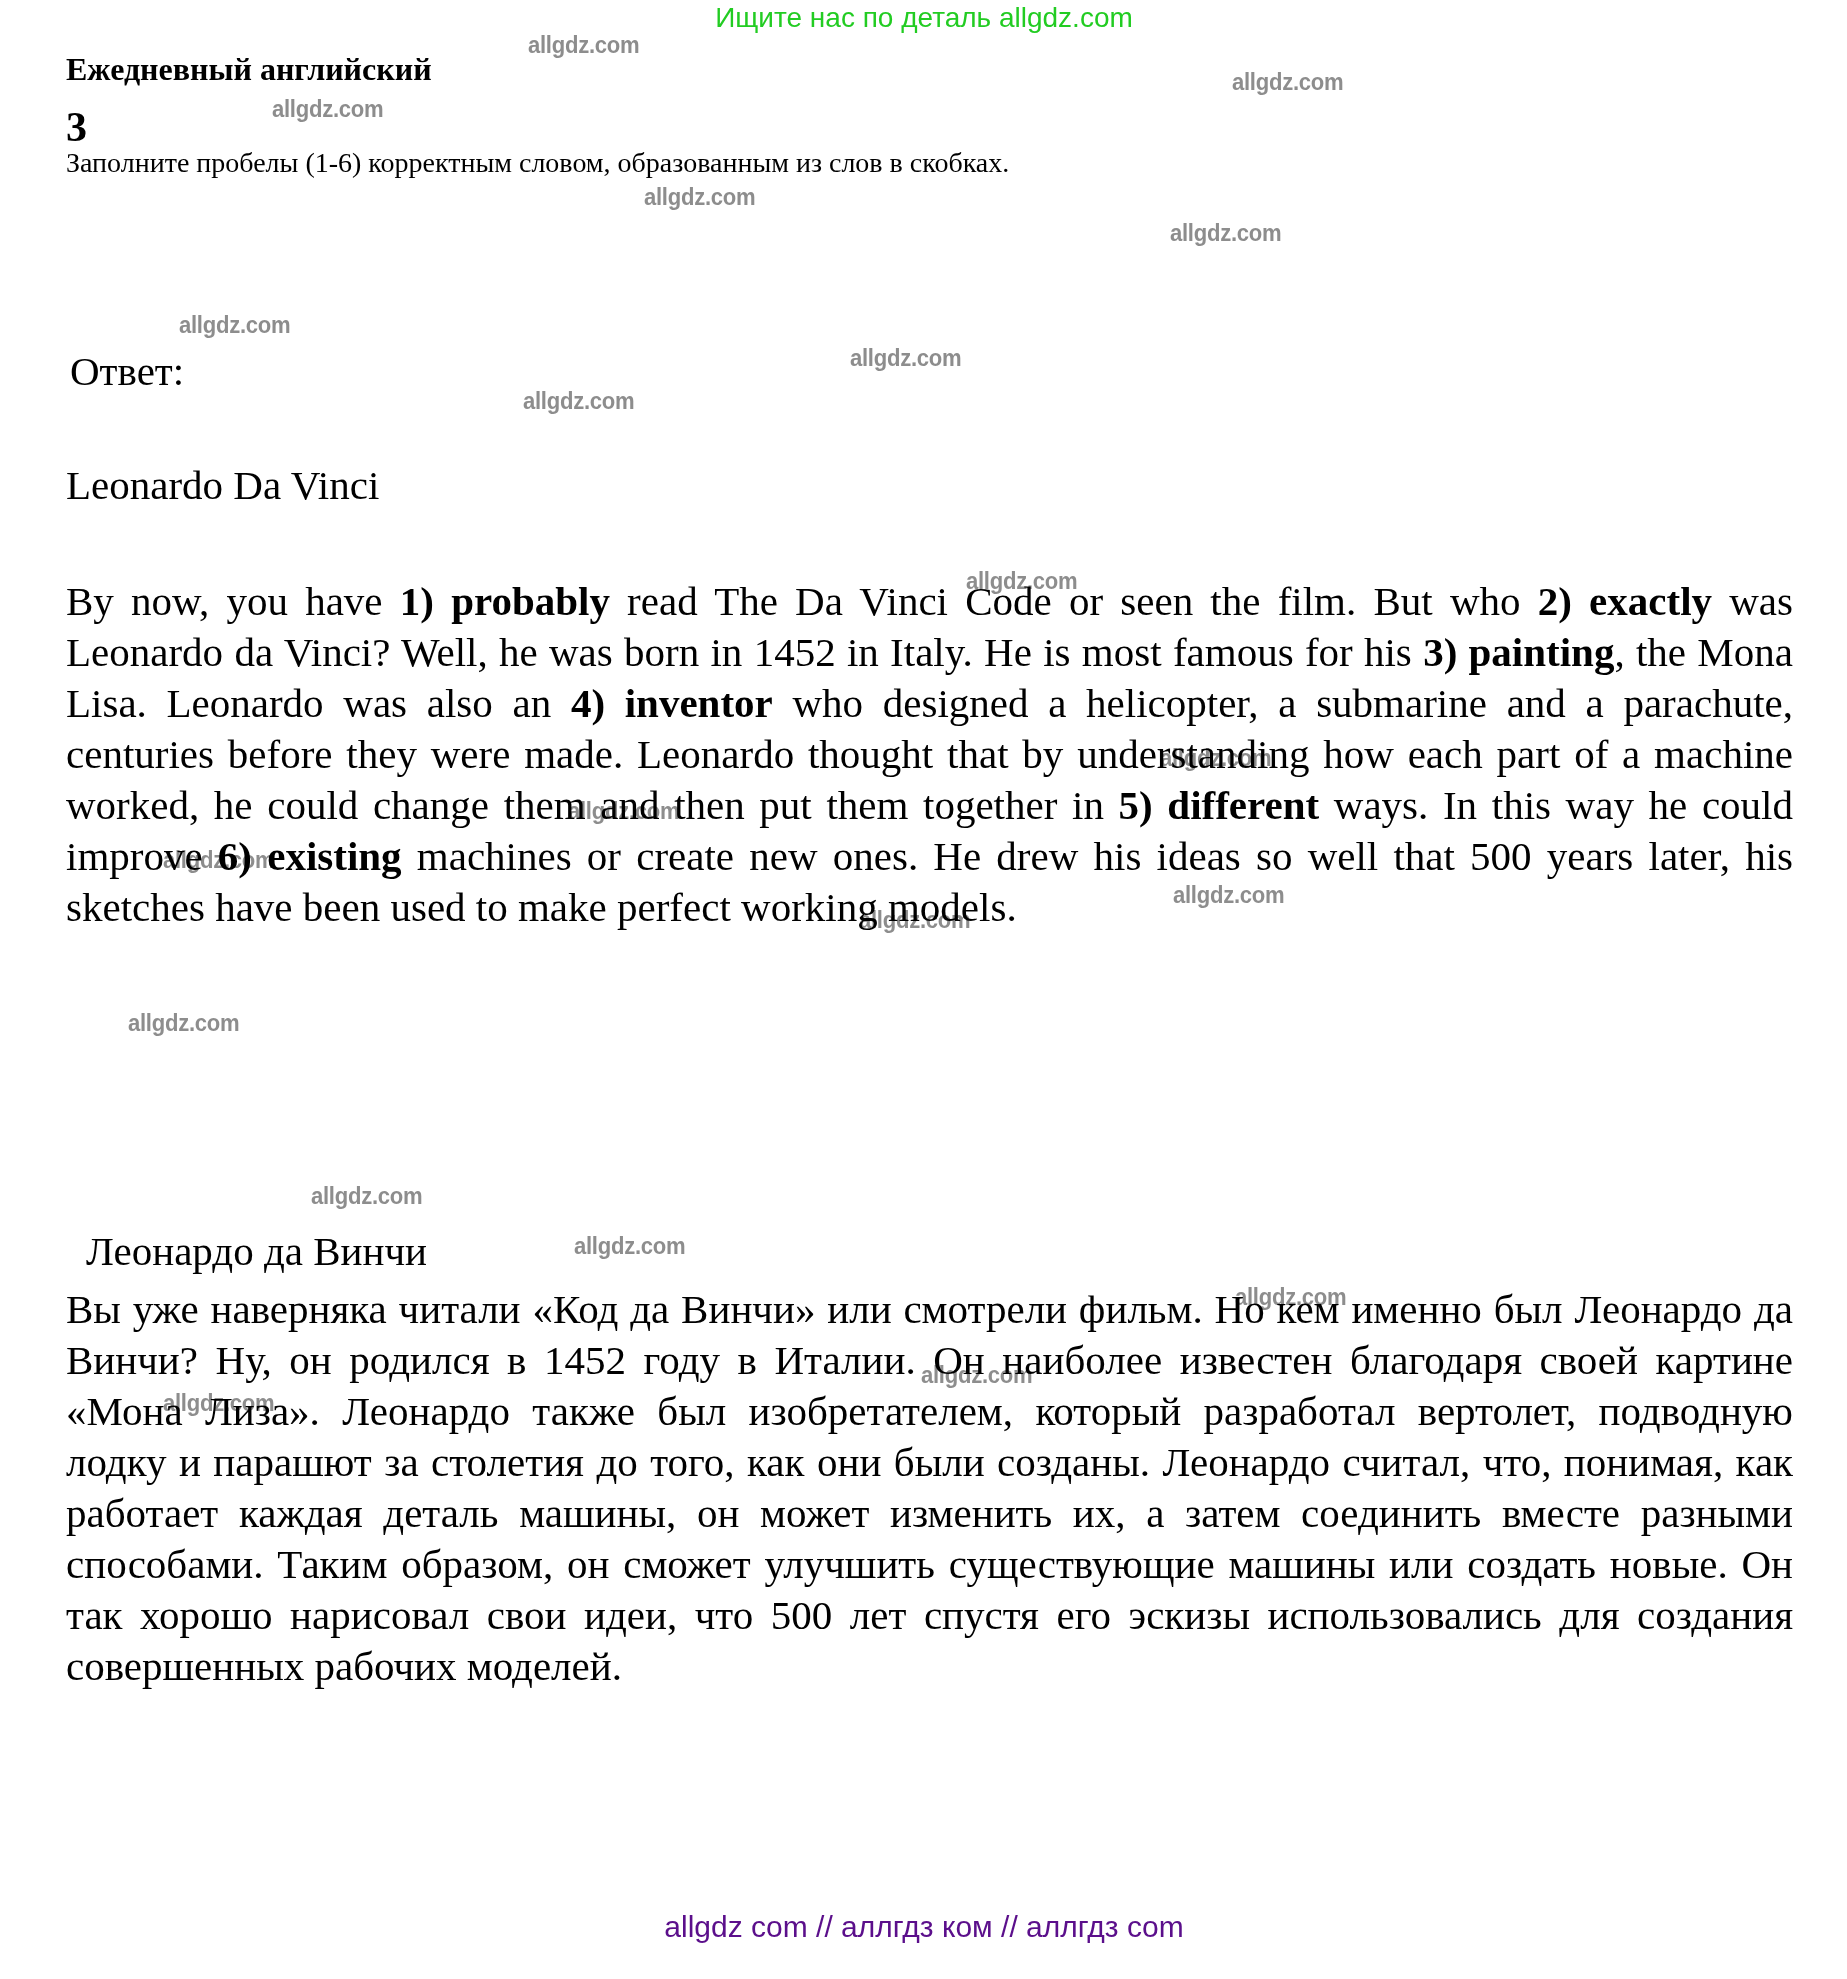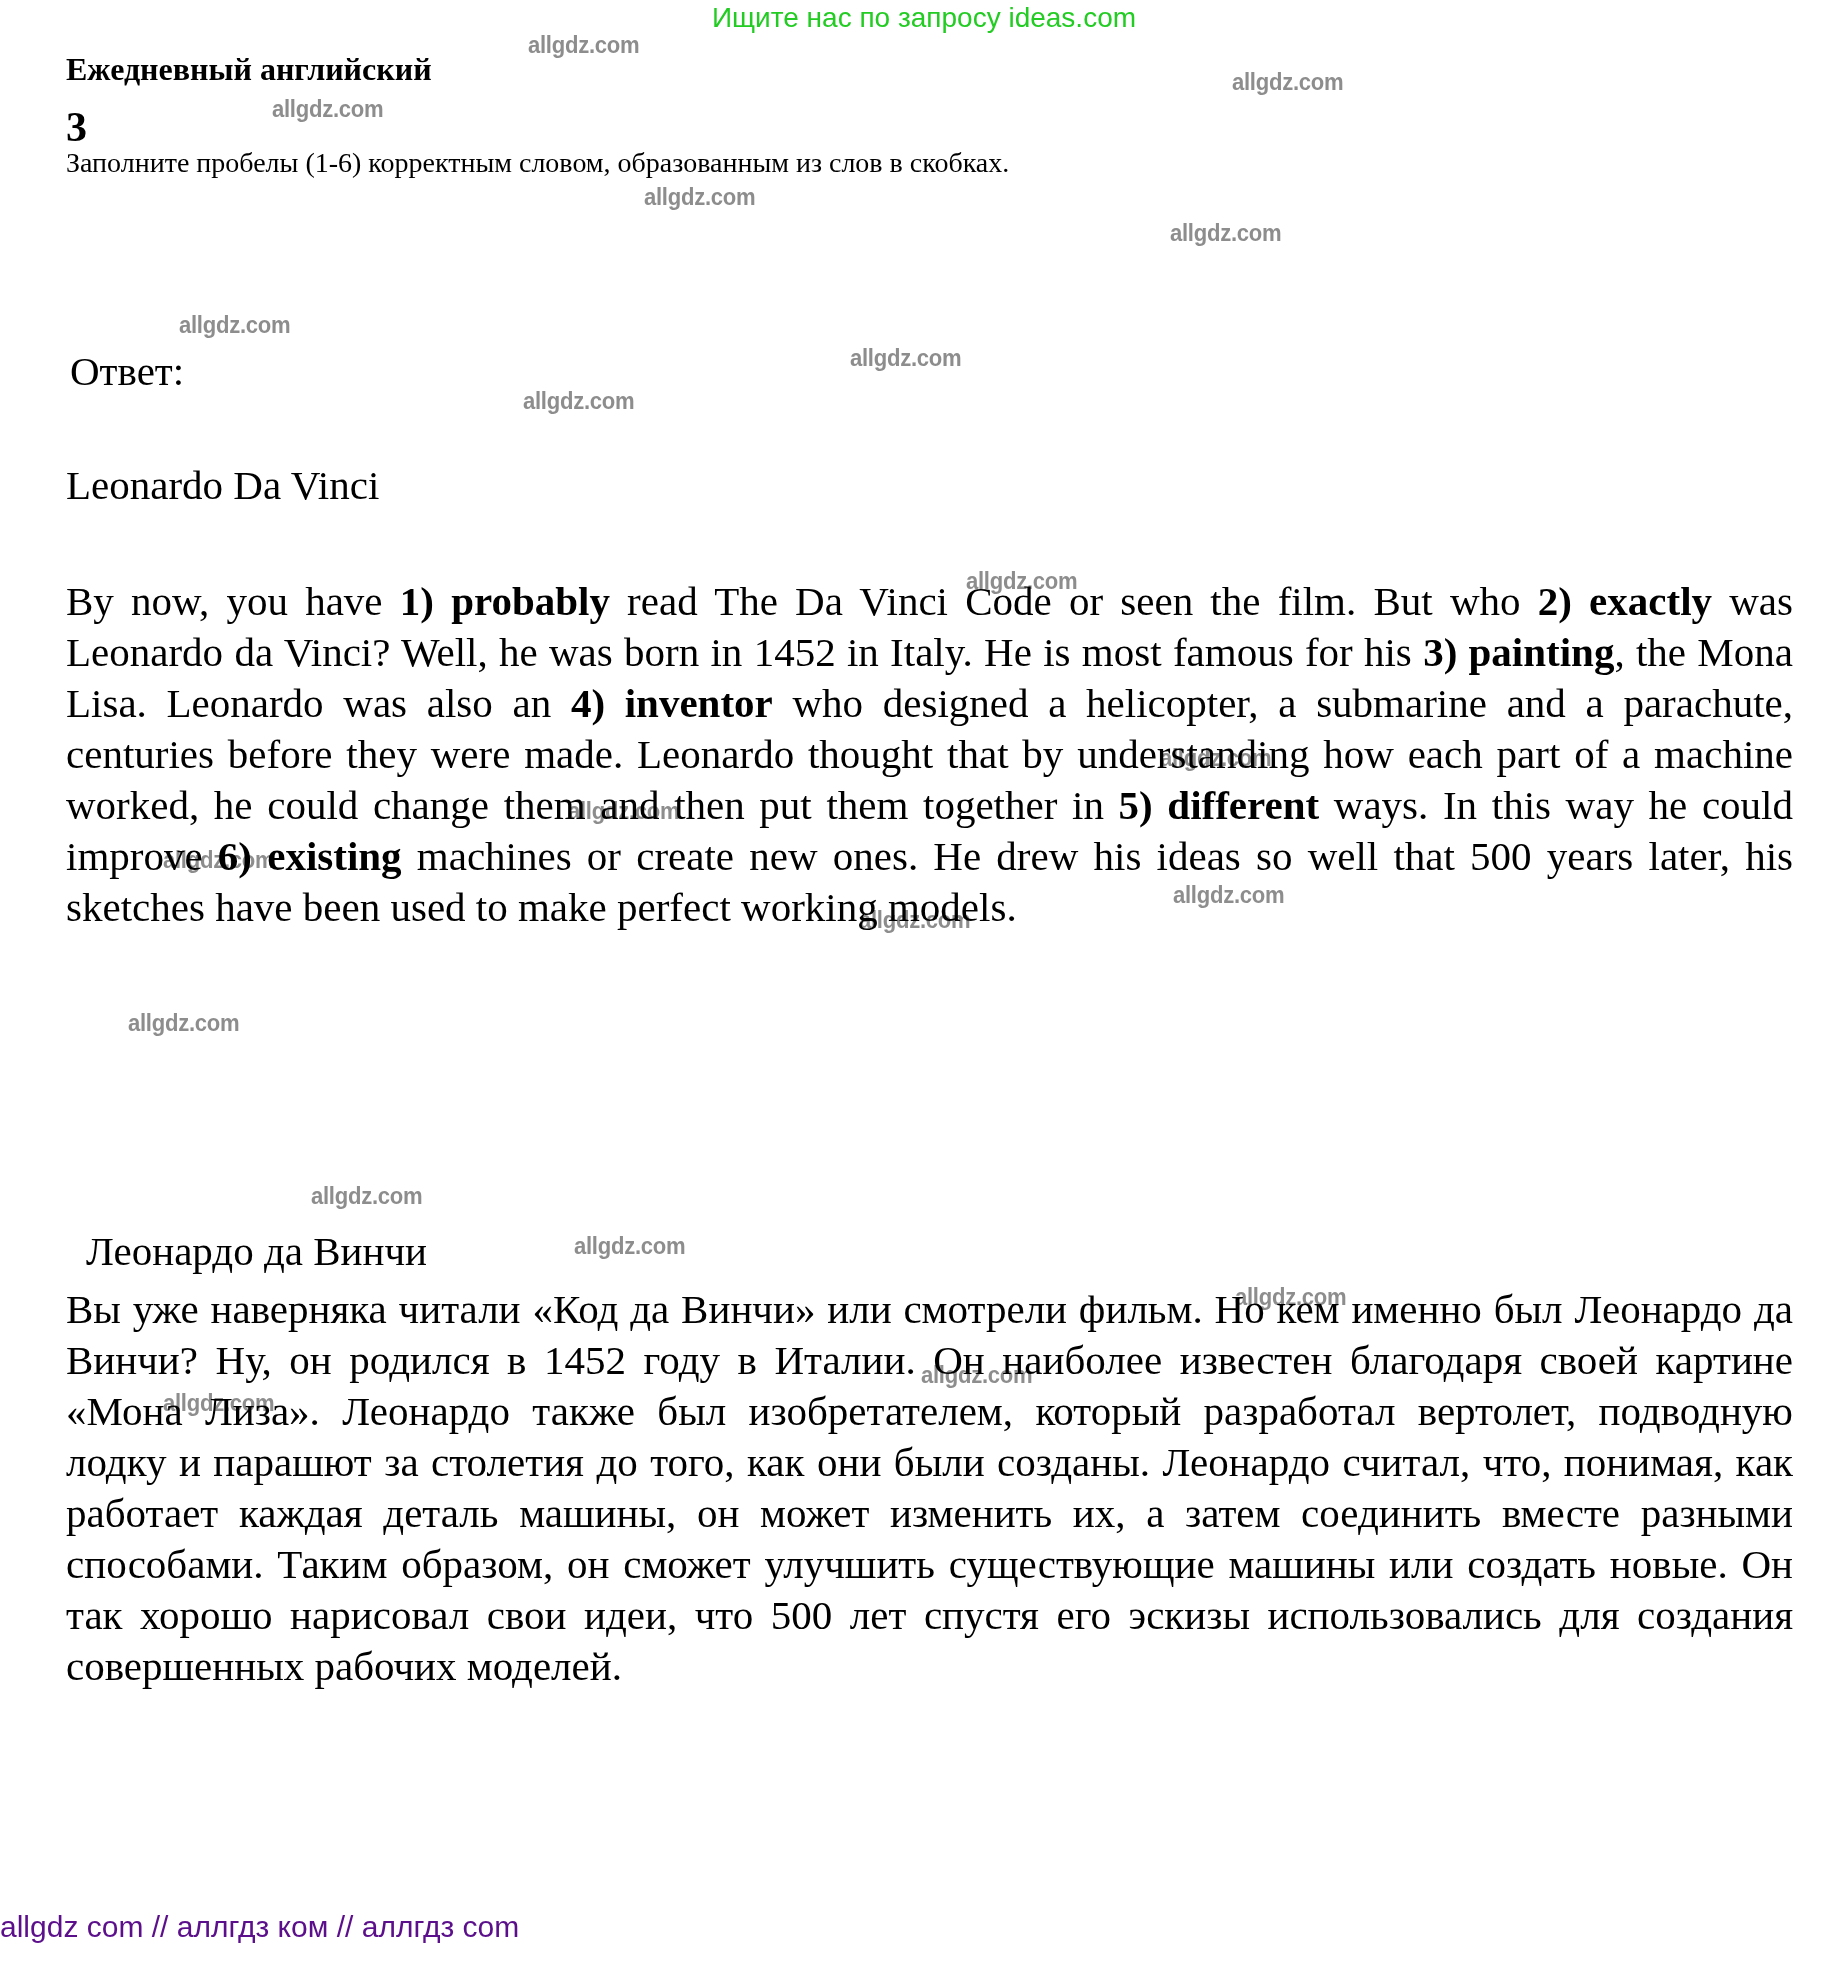--- a/index.html
+++ b/index.html
@@ -148,33 +148,34 @@
     text-align: justify;
     text-justify: inter-word;
   }
 
   
   .footer {
     position: absolute;
     left: 0;
     bottom: 35px;
     width: 1848px;
+    text-align: center;
     font-family: "Liberation Sans", "DejaVu Sans", sans-serif;
     font-size: 30px;
     color: #5b0f8b;
     white-space: nowrap;
     z-index: 8;
   }
 </style>
 </head>
 <body>
 
 <div id="page">
 
-  <div class="promo" style="color: rgb(34, 204, 34);">Ищите нас по запросу ideas.com</div>
+  <div class="promo" style="color: rgb(34, 204, 34);">Ищите нас по деталь allgdz.com</div>
 
   <div class="content">
 
     <div class="h-title">Ежедневный английский</div>
 
     <div class="h-num">3</div>
 
     <div class="task">Заполните пробелы (1-6) корректным словом, образованным из слов в скобках.</div>
 
     <div class="answer-label">Ответ:</div>

